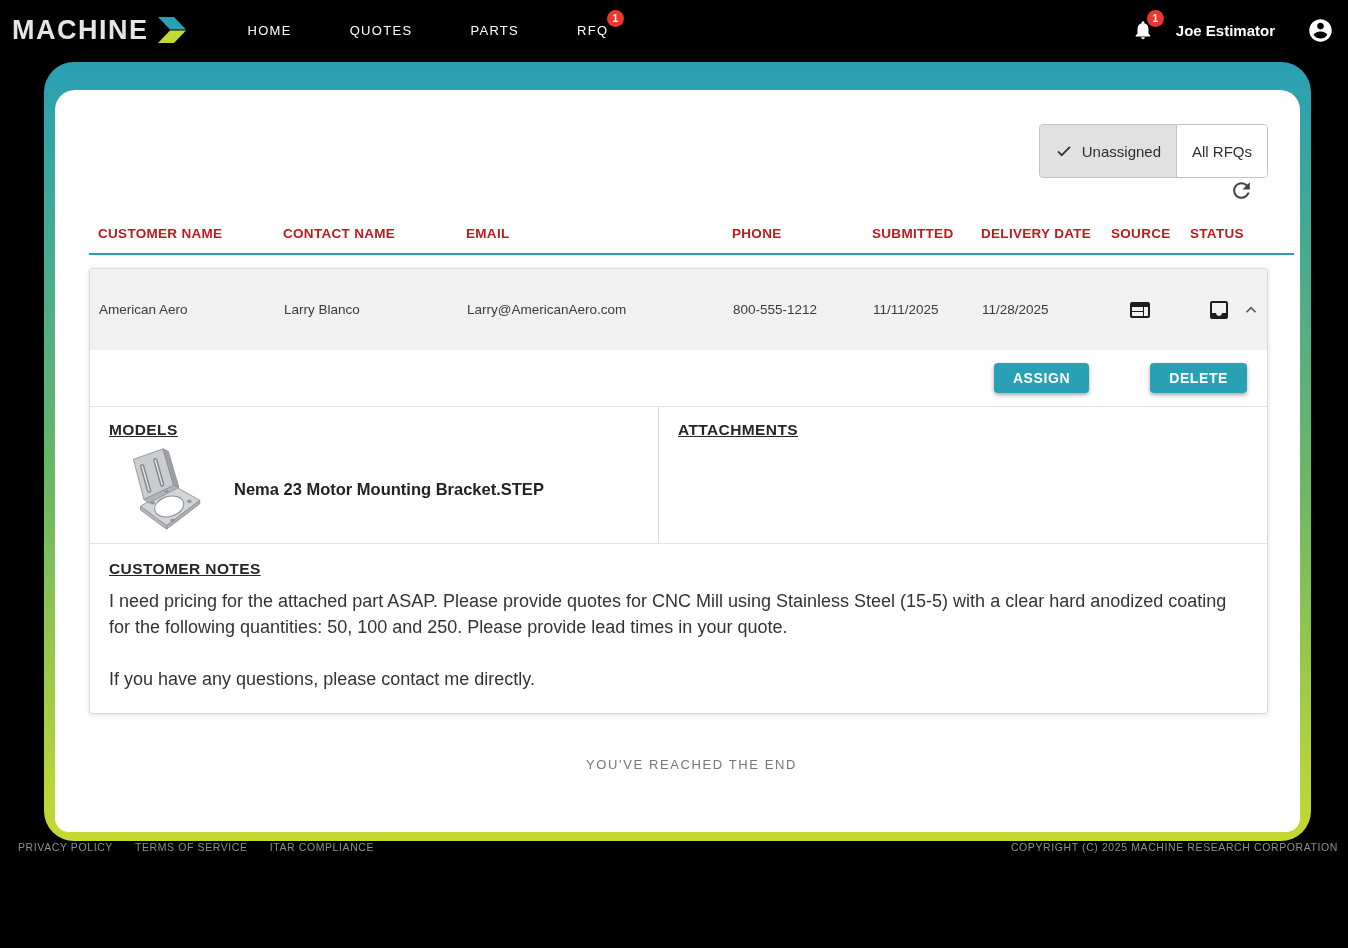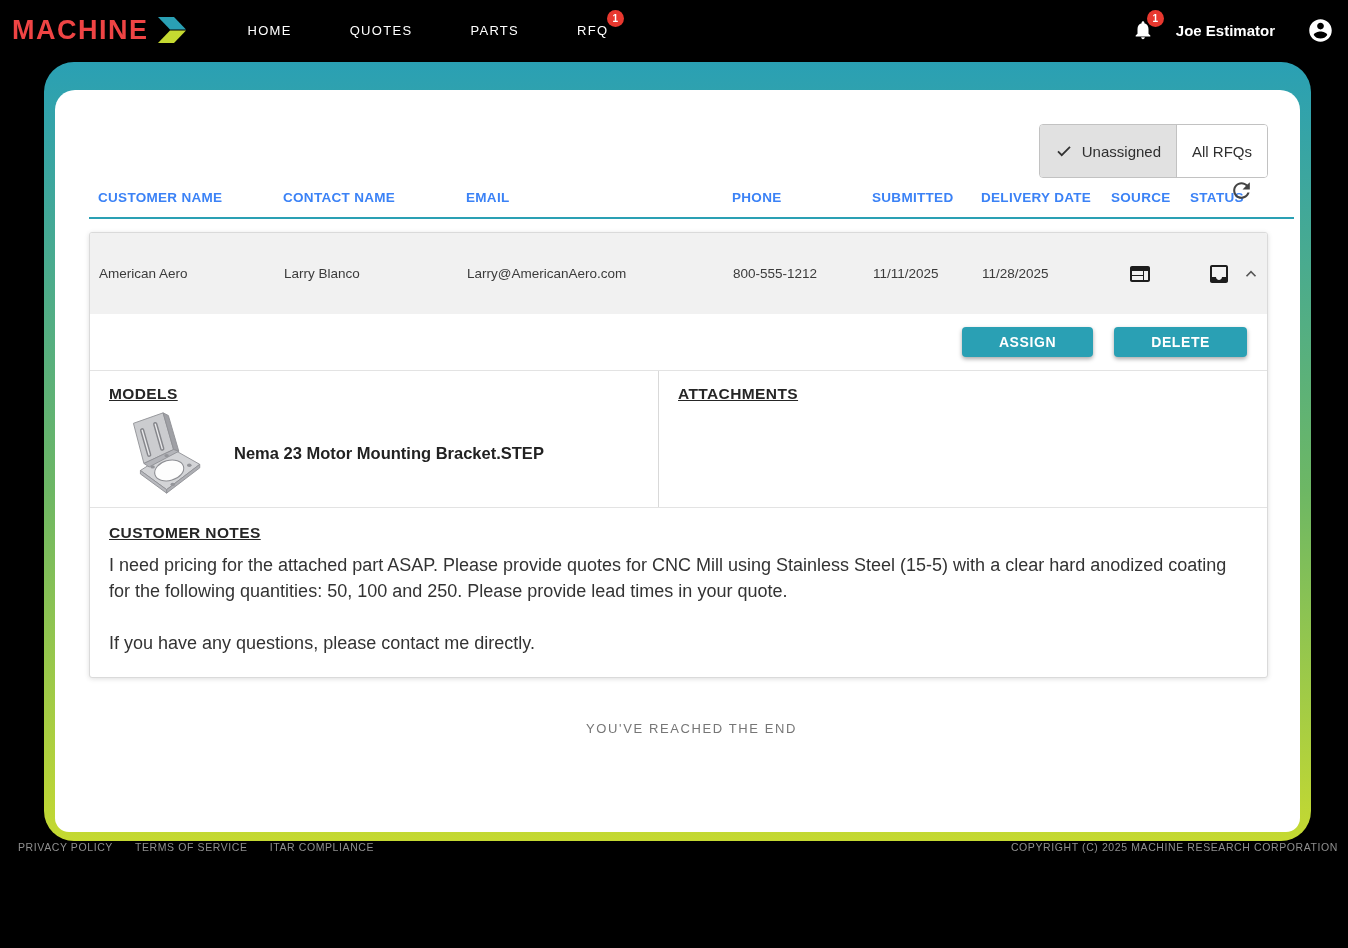--- a/index.html
+++ b/index.html
@@ -1,21 +1,21 @@
 <!DOCTYPE html>
 <html><head>
 <meta charset="utf-8">
 <style>
   * { margin:0; padding:0; box-sizing:border-box; }
   html,body { width:1348px; height:948px; background:#000; font-family:"Liberation Sans", sans-serif; overflow:hidden; }
 
   
   .topnav { height:60px; background:#000; display:flex; align-items:center; padding:0 14px 0 12px; }
   .logo { display:flex; align-items:baseline; cursor:pointer; }
-  .logo-machine { color:#ef4444; font-size:27px; font-weight:800; letter-spacing:1.5px; }
+  .logo-machine { color:#e5e5e5; font-size:27px; font-weight:800; letter-spacing:1.5px; }
   .logo-research { color:#fff; font-size:27px; font-weight:300; letter-spacing:2px; margin-left:9px; }
   .logo-mark { width:32px; height:28px; margin-left:7px; align-self:center; }
   .nav-links { display:flex; gap:58px; margin-left:60px; align-items:center; }
   .nav-link { color:#fff; font-size:13px; font-weight:500; letter-spacing:1.3px; position:relative; cursor:pointer; }
   .badge { position:absolute; top:-13px; right:-16px; background:#e8382f; color:#fff; min-width:17px; height:17px; border-radius:9px; font-size:10px; font-weight:700; display:flex; align-items:center; justify-content:center; padding:0 4px; }
   .nav-right { margin-left:auto; display:flex; align-items:center; gap:22px; }
   .bell-wrap { position:relative; cursor:pointer; width:22px; height:24px; }
   .bell-wrap .badge { top:-8px; right:-10px; }
   .user-name { color:#fff; font-size:15px; font-weight:600; margin-right:10px; }
   .account-icon { width:27px; height:27px; cursor:pointer; }
@@ -29,33 +29,33 @@
   .page-title { font-size:26px; font-weight:800; color:#575757; letter-spacing:1px; }
 
   .toggle-group { position:absolute; top:34px; right:32px; display:flex; border:1px solid #c2c2c2; border-radius:4px; overflow:hidden; background:#fff; }
   .toggle-btn { padding:16px 15px; height:52px; display:flex; align-items:center; gap:9px; font-size:15px; color:#2f2f2f; cursor:pointer; background:#fff; border:none; font-family:inherit; }
   .toggle-btn.selected { background:#e1e1e1; border-right:1px solid #c2c2c2; }
   .check-icon { width:18px; height:18px; }
 
   .refresh-btn { position:absolute; top:88px; right:46px; width:25px; height:25px; cursor:pointer; }
 
   
-  .table-head { margin-top:64px; display:grid; grid-template-columns:185px 183px 266px 140px 109px 130px 79px auto;
-    padding:0 0 12px 9px; border-bottom:2px solid #2aa0b4; font-size:13.5px; font-weight:700; color:#3b82f6; letter-spacing:.3px; }
+  .table-head { margin-top:100px; display:grid; grid-template-columns:185px 183px 266px 140px 109px 130px 79px auto;
+    padding:0 0 12px 9px; border-bottom:2px solid #2aa0b4; font-size:13.5px; font-weight:700; color:#b91c1c; letter-spacing:.3px; }
 
   .row-card { width:1179px; margin-top:13px; border:1px solid #dadada; border-radius:3px; background:#fff; box-shadow:0 1px 5px rgba(0,0,0,.13); overflow:hidden; }
 
   .row-main { display:grid; grid-template-columns:185px 183px 266px 140px 109px 130px 79px auto; align-items:center;
     background:#f1f1f1; height:81px; padding-left:9px; position:relative; cursor:pointer; }
   .row-main .cell { font-size:13.5px; color:#3b3b3b; }
   .cell-icon { width:24px; height:24px; margin-left:16px; }
   .chevron-btn { position:absolute; right:7px; top:50%; transform:translateY(-50%); width:18px; height:18px; cursor:pointer; }
 
   .row-actions { display:flex; justify-content:flex-end; gap:21px; padding:13px 20px 13px; background:#fff; border-bottom:1px solid #e3e3e3; }
-  .action-btn { background:#2aa0b4; color:#fff; border:none; border-radius:4px; font-family:inherit; font-weight:700; font-size:14px; letter-spacing:.6px; padding:0 37px; height:30px; cursor:pointer; box-shadow:0 2px 4px rgba(0,0,0,.35); }
+  .action-btn { background:#2aa0b4; color:#fff; border:none; border-radius:4px; font-family:inherit; font-weight:700; font-size:14px; letter-spacing:.6px; padding:0 19px; height:30px; cursor:pointer; box-shadow:0 2px 4px rgba(0,0,0,.35);margin-left:40px; }
 
   .detail-cols { display:flex; border-bottom:1px solid #e3e3e3; min-height:128px; }
   .models-col { width:569px; border-right:1px solid #d9d9d9; padding:14px 0 8px 19px; }
   .attach-col { flex:1; padding:14px 0 8px 19px; }
   .section-title { font-size:15.5px; font-weight:800; color:#262626; letter-spacing:.4px;text-decoration:underline; }
   .model-item { display:flex; align-items:center; margin-top:4px; cursor:pointer; }
   .model-thumb { width:96px; height:92px; }
   .model-name { font-size:16.5px; font-weight:700; color:#222; margin-left:29px; }
 
   .notes-section { padding:16px 24px 20px 19px; }

